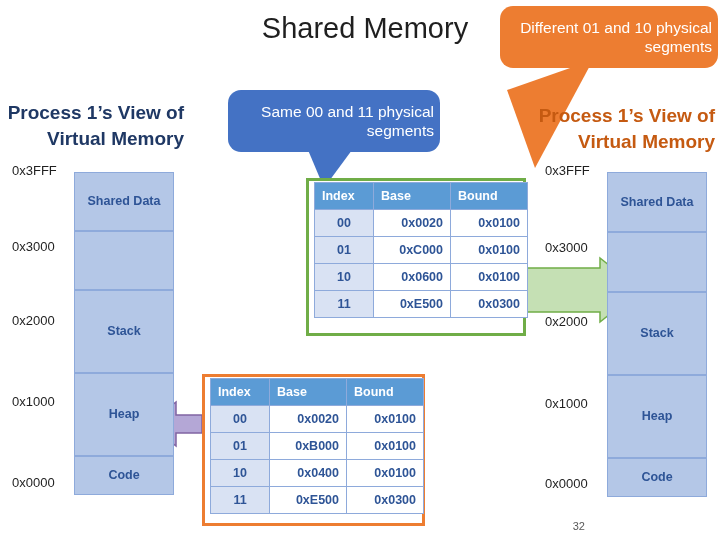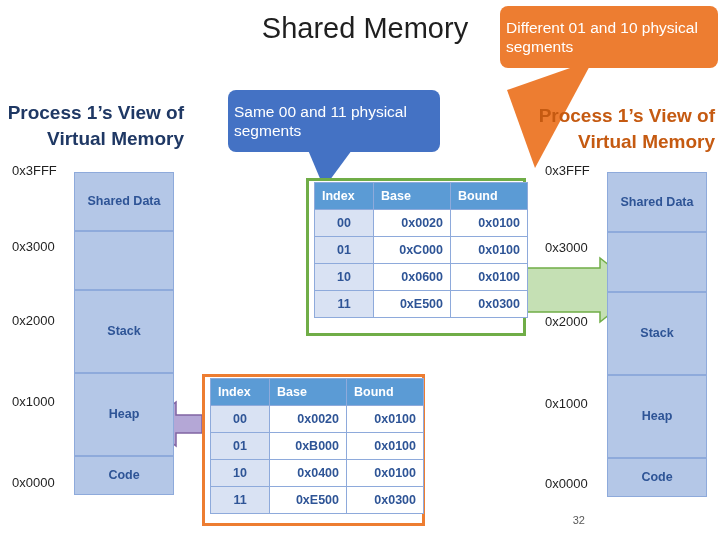--- a/index.html
+++ b/index.html
@@ -50,24 +50,24 @@
   .proc2-head {
     left: 530px;
     top: 103px;
     width: 185px;
     color: #c55a11;
   }
 
   
   .callout {
     position: absolute;
-    border-radius: 8px;
+    border-radius: 13px;
     color: #ffffff;
     font-size: 15.5px;
-    text-align: left;
+    text-align: right;
     line-height: 1.25;
     display: flex;
     align-items: center;
     justify-content: center;
     padding: 4px 6px;
     box-sizing: border-box;
   }
   .callout-blue {
     left: 228px;
     top: 90px;
@@ -170,21 +170,21 @@
   .arrow-svg {
     position: absolute;
     left: 0; top: 0;
     width: 720px; height: 540px;
     pointer-events: none;
   }
 
   .pagenum {
     position: absolute;
     right: 14px;
-    bottom: 14px;
+    bottom: 8px;
     font-size: 11px;
     color: #595959;
   }
 </style>
 </head>
 <body>
 
 <div class="slide">
 
   <svg class="arrow-svg">

